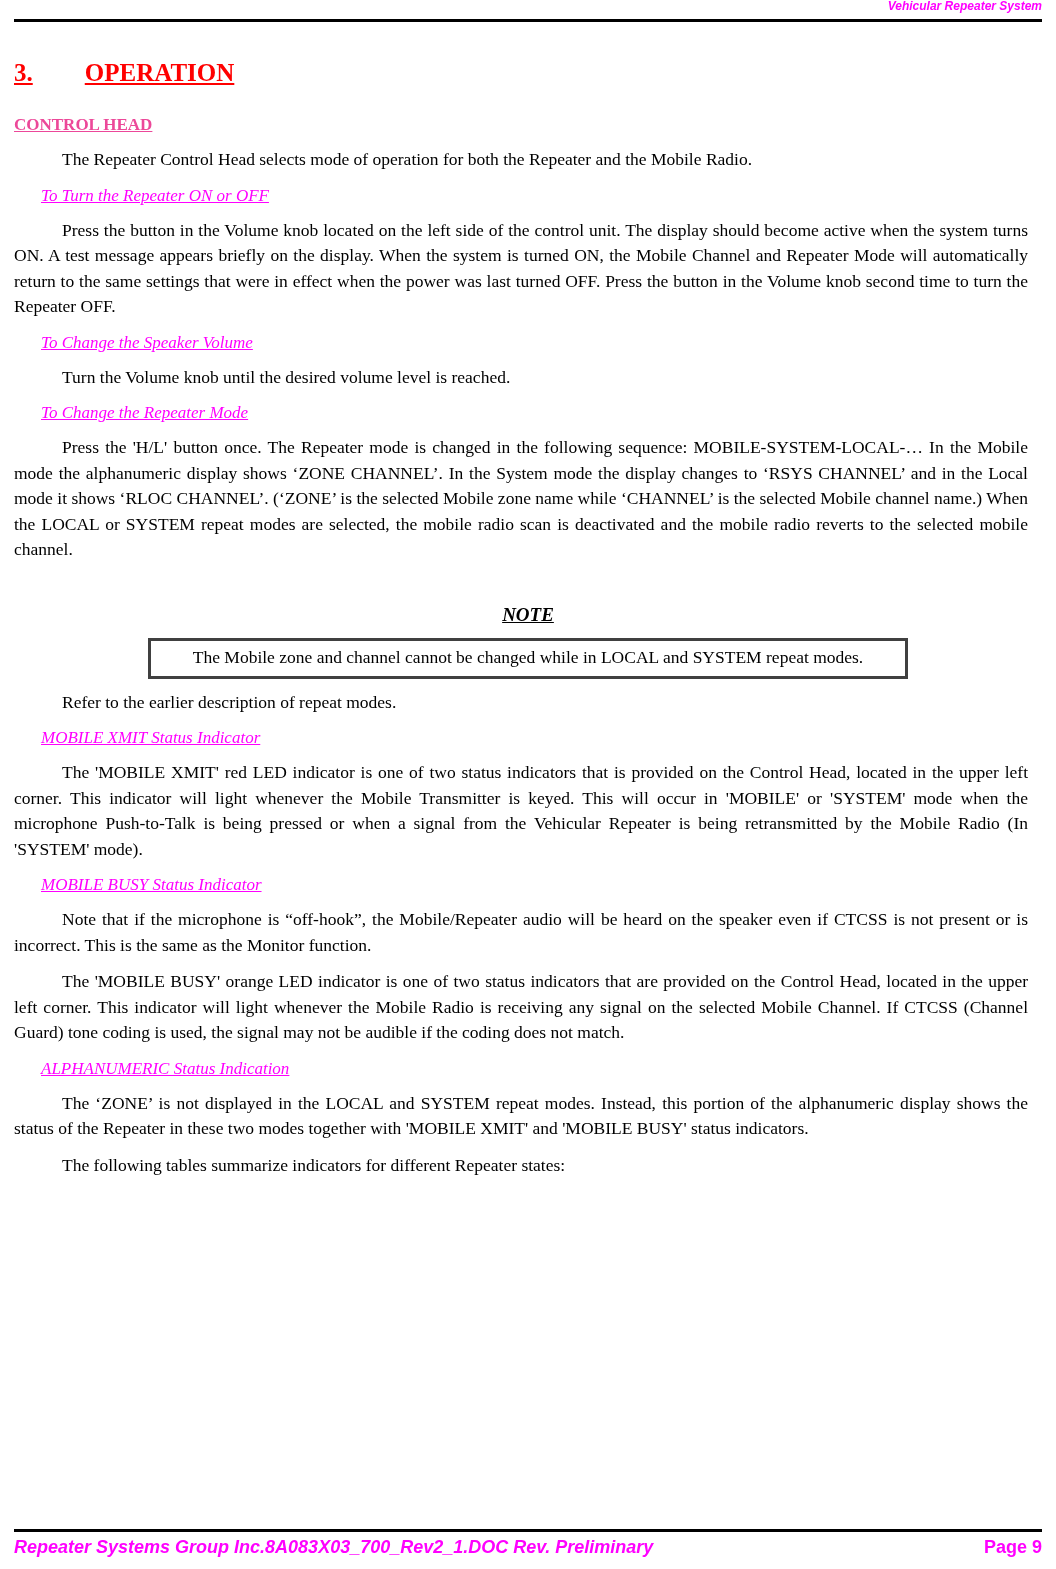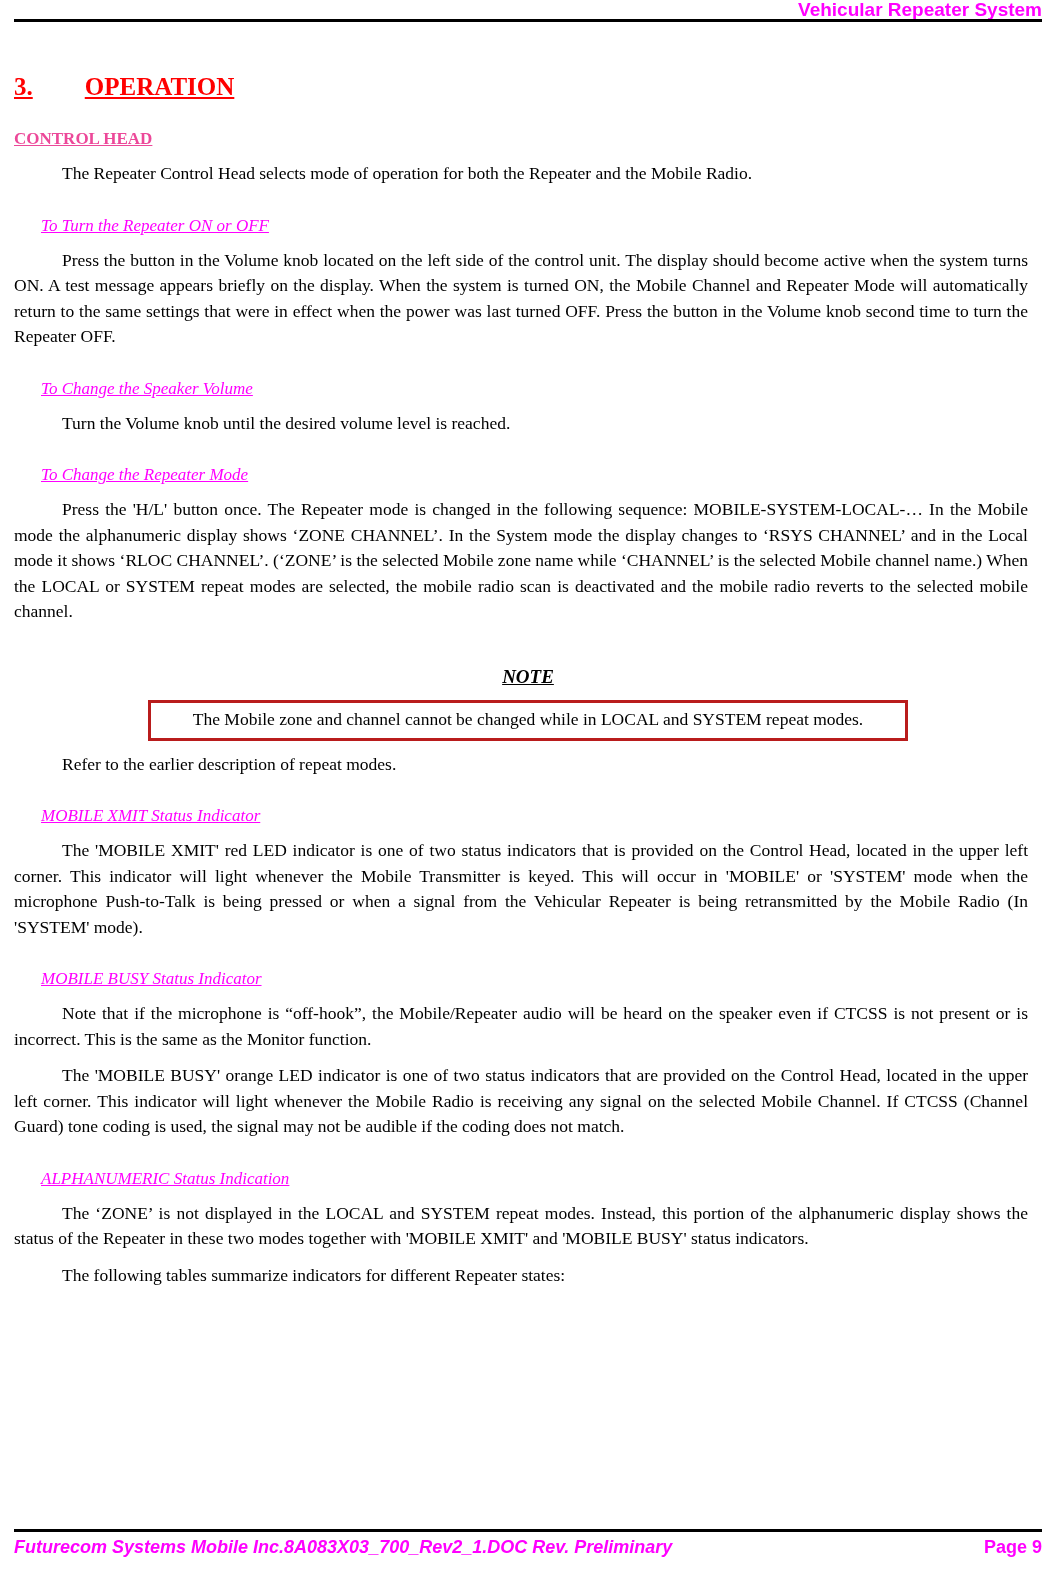--- a/index.html
+++ b/index.html
@@ -31,39 +31,40 @@
     top: 0px;
     width: 1028px;
     height: 24px;
   }
   .header-title {
     position: absolute;
     right: 0;
     top: -1px;
     font-family: "Liberation Sans", "DejaVu Sans", sans-serif;
     font-weight: bold;
-    font-size: 19px;
+    font-style: italic;
+    font-size: 12px;
     color: #FF00FF;
     letter-spacing: 0px;
     white-space: nowrap;
   }
   .header-rule {
     position: absolute;
     left: 0;
     top: 19px;
     width: 1028px;
     height: 0;
     border-top: 3px solid #000000;
   }
 
   
   .content {
     position: absolute;
     left: 14px;
-    top: 72px;
+    top: 58px;
     width: 1028px;
   }
 
   
   .sec-heading {
     margin: 0 0 0 0;
     padding: 0;
     font-size: 25px;
     font-weight: bold;
     color: #FF0000;
@@ -84,21 +85,21 @@
     margin: 26px 0 0 0;
     font-size: 17px;
     font-weight: bold;
     color: #ec4899;
     text-decoration: underline;
     line-height: 22px;
   }
 
   
   .run-heading {
-    margin: 28px 0 0 27px;
+    margin: 12px 0 0 27px;
     font-size: 17px;
     font-style: italic;
     color: #FF00FF;
     text-decoration: underline;
     line-height: 22px;
   }
 
   
   p.body {
     margin: 11px 14px 0 0;
@@ -119,21 +120,21 @@
     font-size: 19px;
     font-weight: bold;
     font-style: italic;
     text-decoration: underline;
     line-height: 24px;
   }
   .note-box {
     margin: 11px auto 0 auto;
     width: 760px;
     box-sizing: border-box;
-    border: 3px solid #b91c1c;
+    border: 3px solid #404040;
     padding: 4px 10px 6px 10px;
     text-align: center;
     font-size: 17.5px;
     line-height: 25px;
   }
 
   
   .footer {
     position: absolute;
     left: 14px;
@@ -214,17 +215,17 @@
 
     <div class="run-heading">ALPHANUMERIC Status Indication</div>
     <p class="body">The ‘ZONE’ is not displayed in the LOCAL and SYSTEM repeat modes. Instead, this portion of the alphanumeric display shows the status of the Repeater in these two modes together with 'MOBILE XMIT' and 'MOBILE BUSY' status indicators.</p>
 
     <p class="body left">The following tables summarize indicators for different Repeater states:</p>
 
   </div>
 
   <div class="footer">
     <div class="footer-rule"></div>
-    <div class="footer-text">Futurecom Systems Mobile Inc.8A083X03_700_Rev2_1.DOC Rev. Preliminary</div>
+    <div class="footer-text">Repeater Systems Group Inc.8A083X03_700_Rev2_1.DOC Rev. Preliminary</div>
     <div class="footer-page">Page 9</div>
   </div>
 
 </div>
 
 </body></html>

